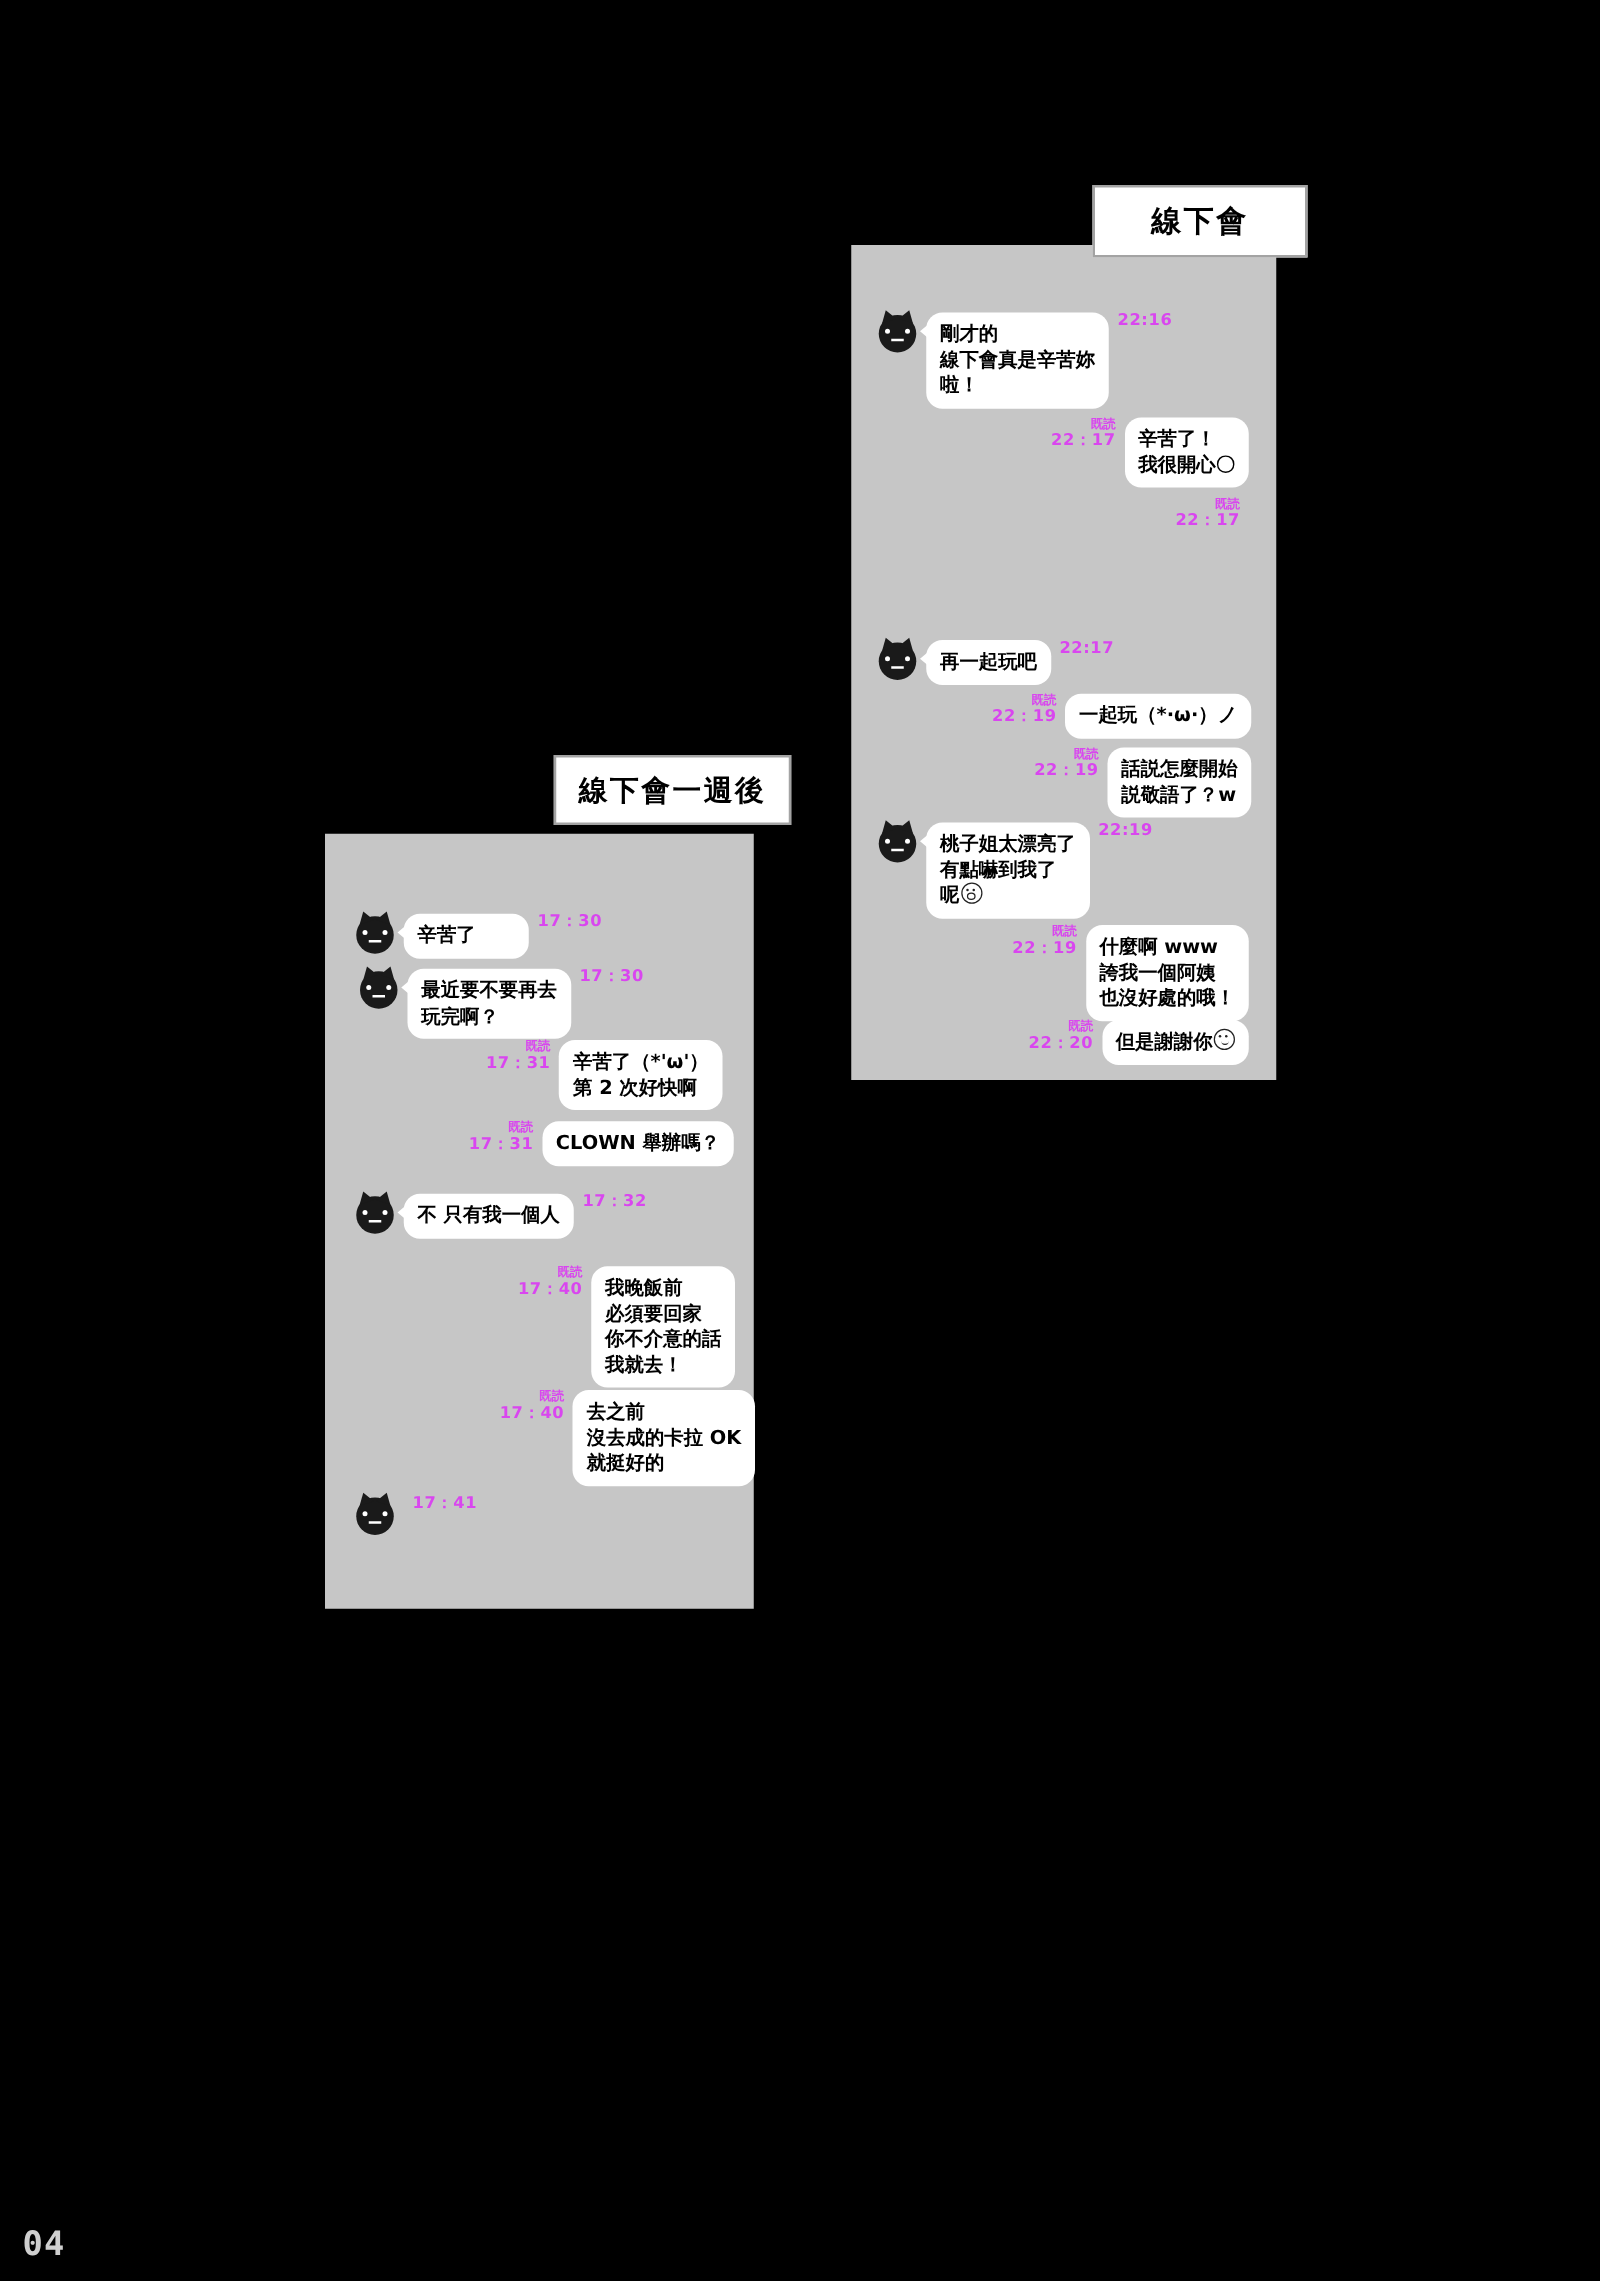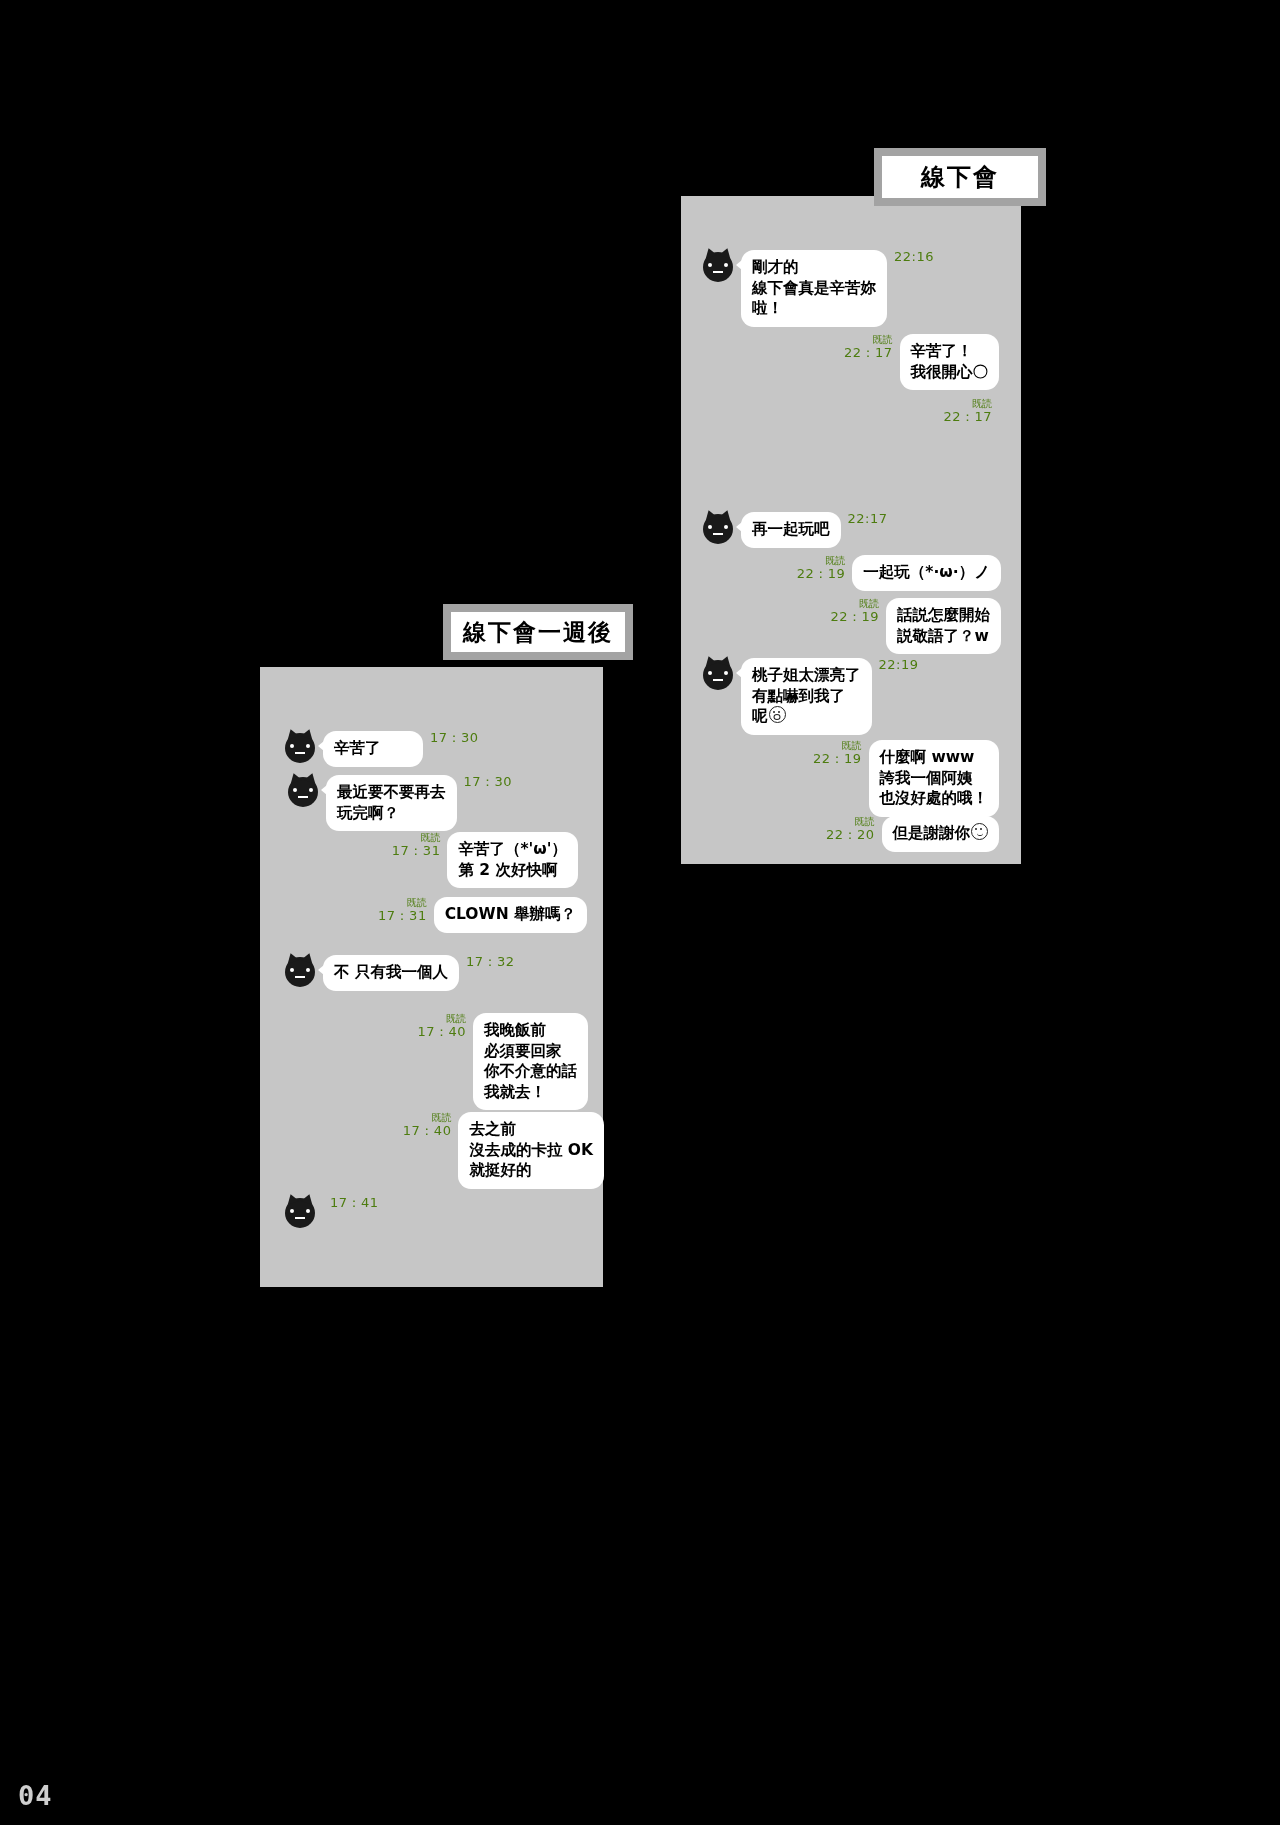--- a/index.html
+++ b/index.html
@@ -37,21 +37,21 @@
     left: 260px;
     top: 667px;
     width: 343px;
     height: 620px;
   }
 
   
   .section-header {
     position: absolute;
     background: #ffffff;
-    border: 8px solid #a3a3a3;
+    border: 2px solid #a3a3a3;
     color: #000000;
     font-weight: bold;
     display: flex;
     align-items: center;
     justify-content: center;
     letter-spacing: 2px;
     box-sizing: border-box;
   }
   #header-offline {
     left: 874px;
@@ -153,22 +153,22 @@
     border-right: 6px solid #ffffff;
   }
 
   
   .meta {
     flex: 0 0 auto;
     display: flex;
     flex-direction: column;
     align-items: flex-end;
     justify-content: center;
-    font-weight: normal;
-    color: #4d7c0f;
+    font-weight: bold;
+    color: #d946ef;
     line-height: 1.15;
     padding-bottom: 2px;
   }
   .msg-row.left .meta {
     align-items: flex-start;
     margin-left: 7px;
   }
   .msg-row.right .meta {
     margin-right: 7px;
   }

